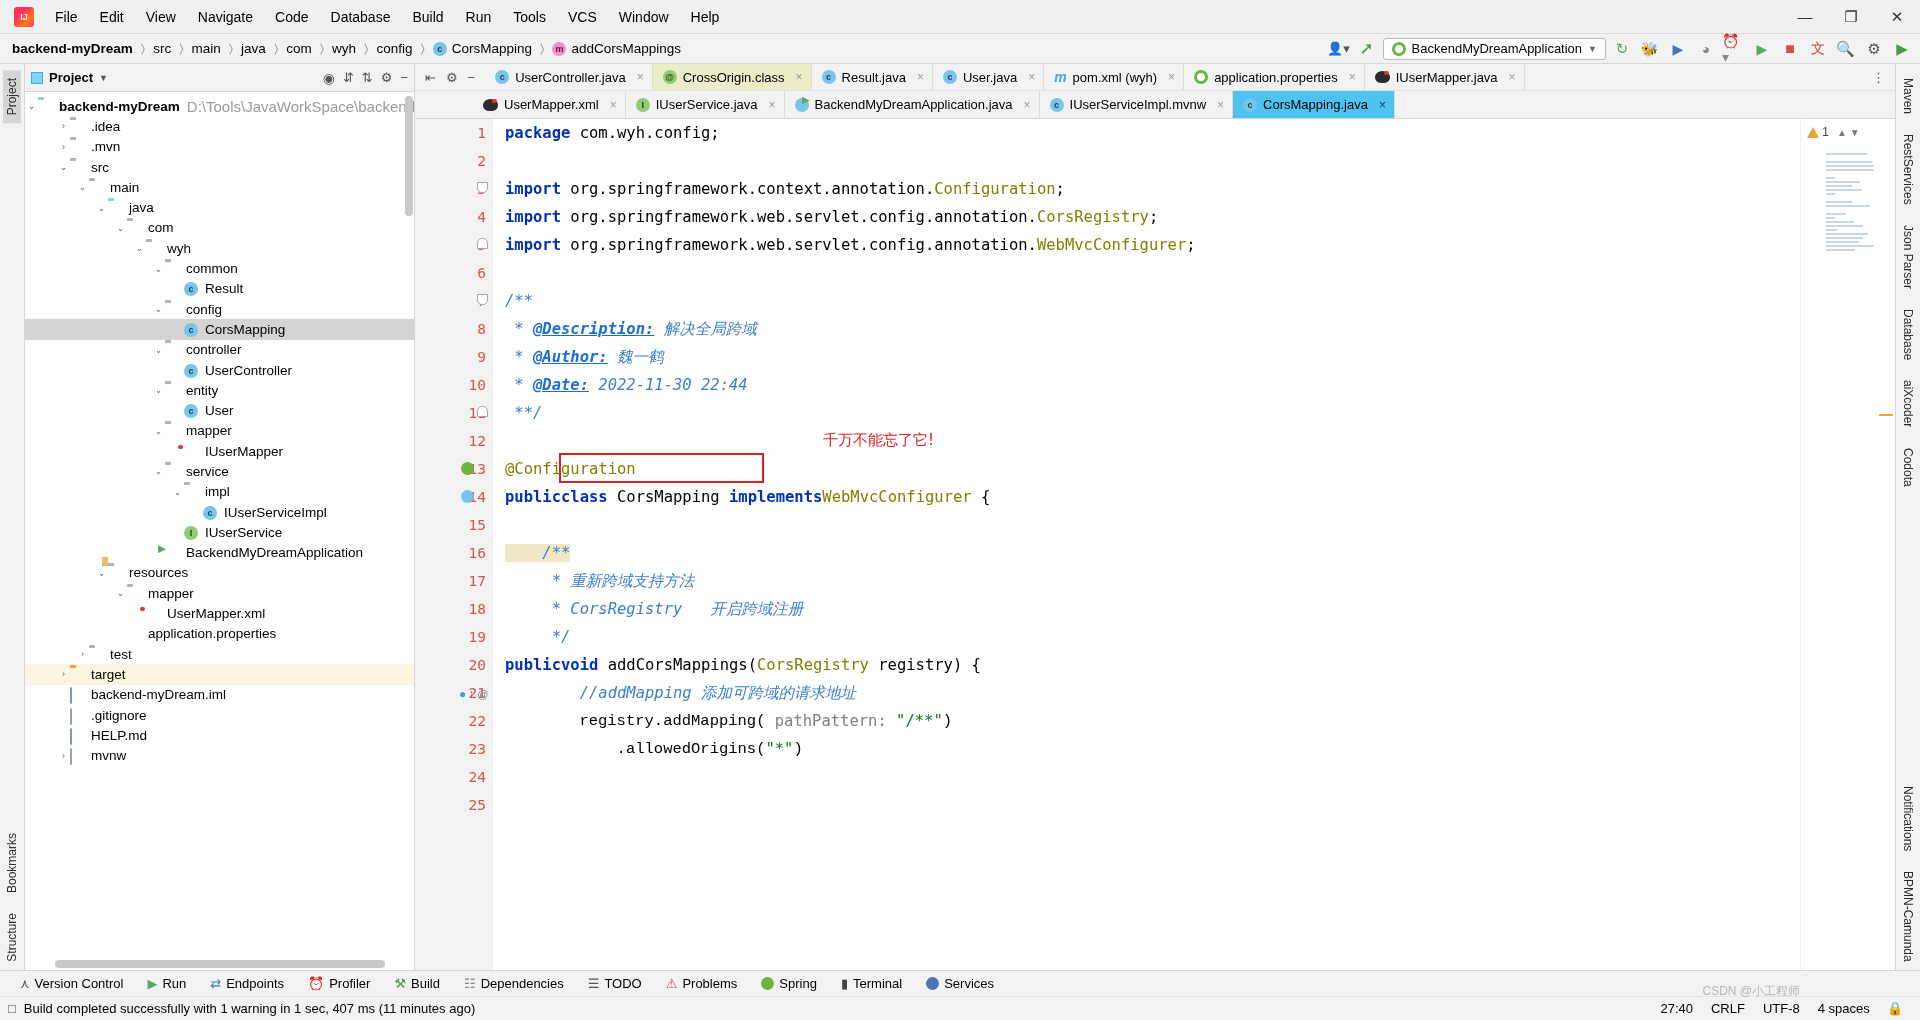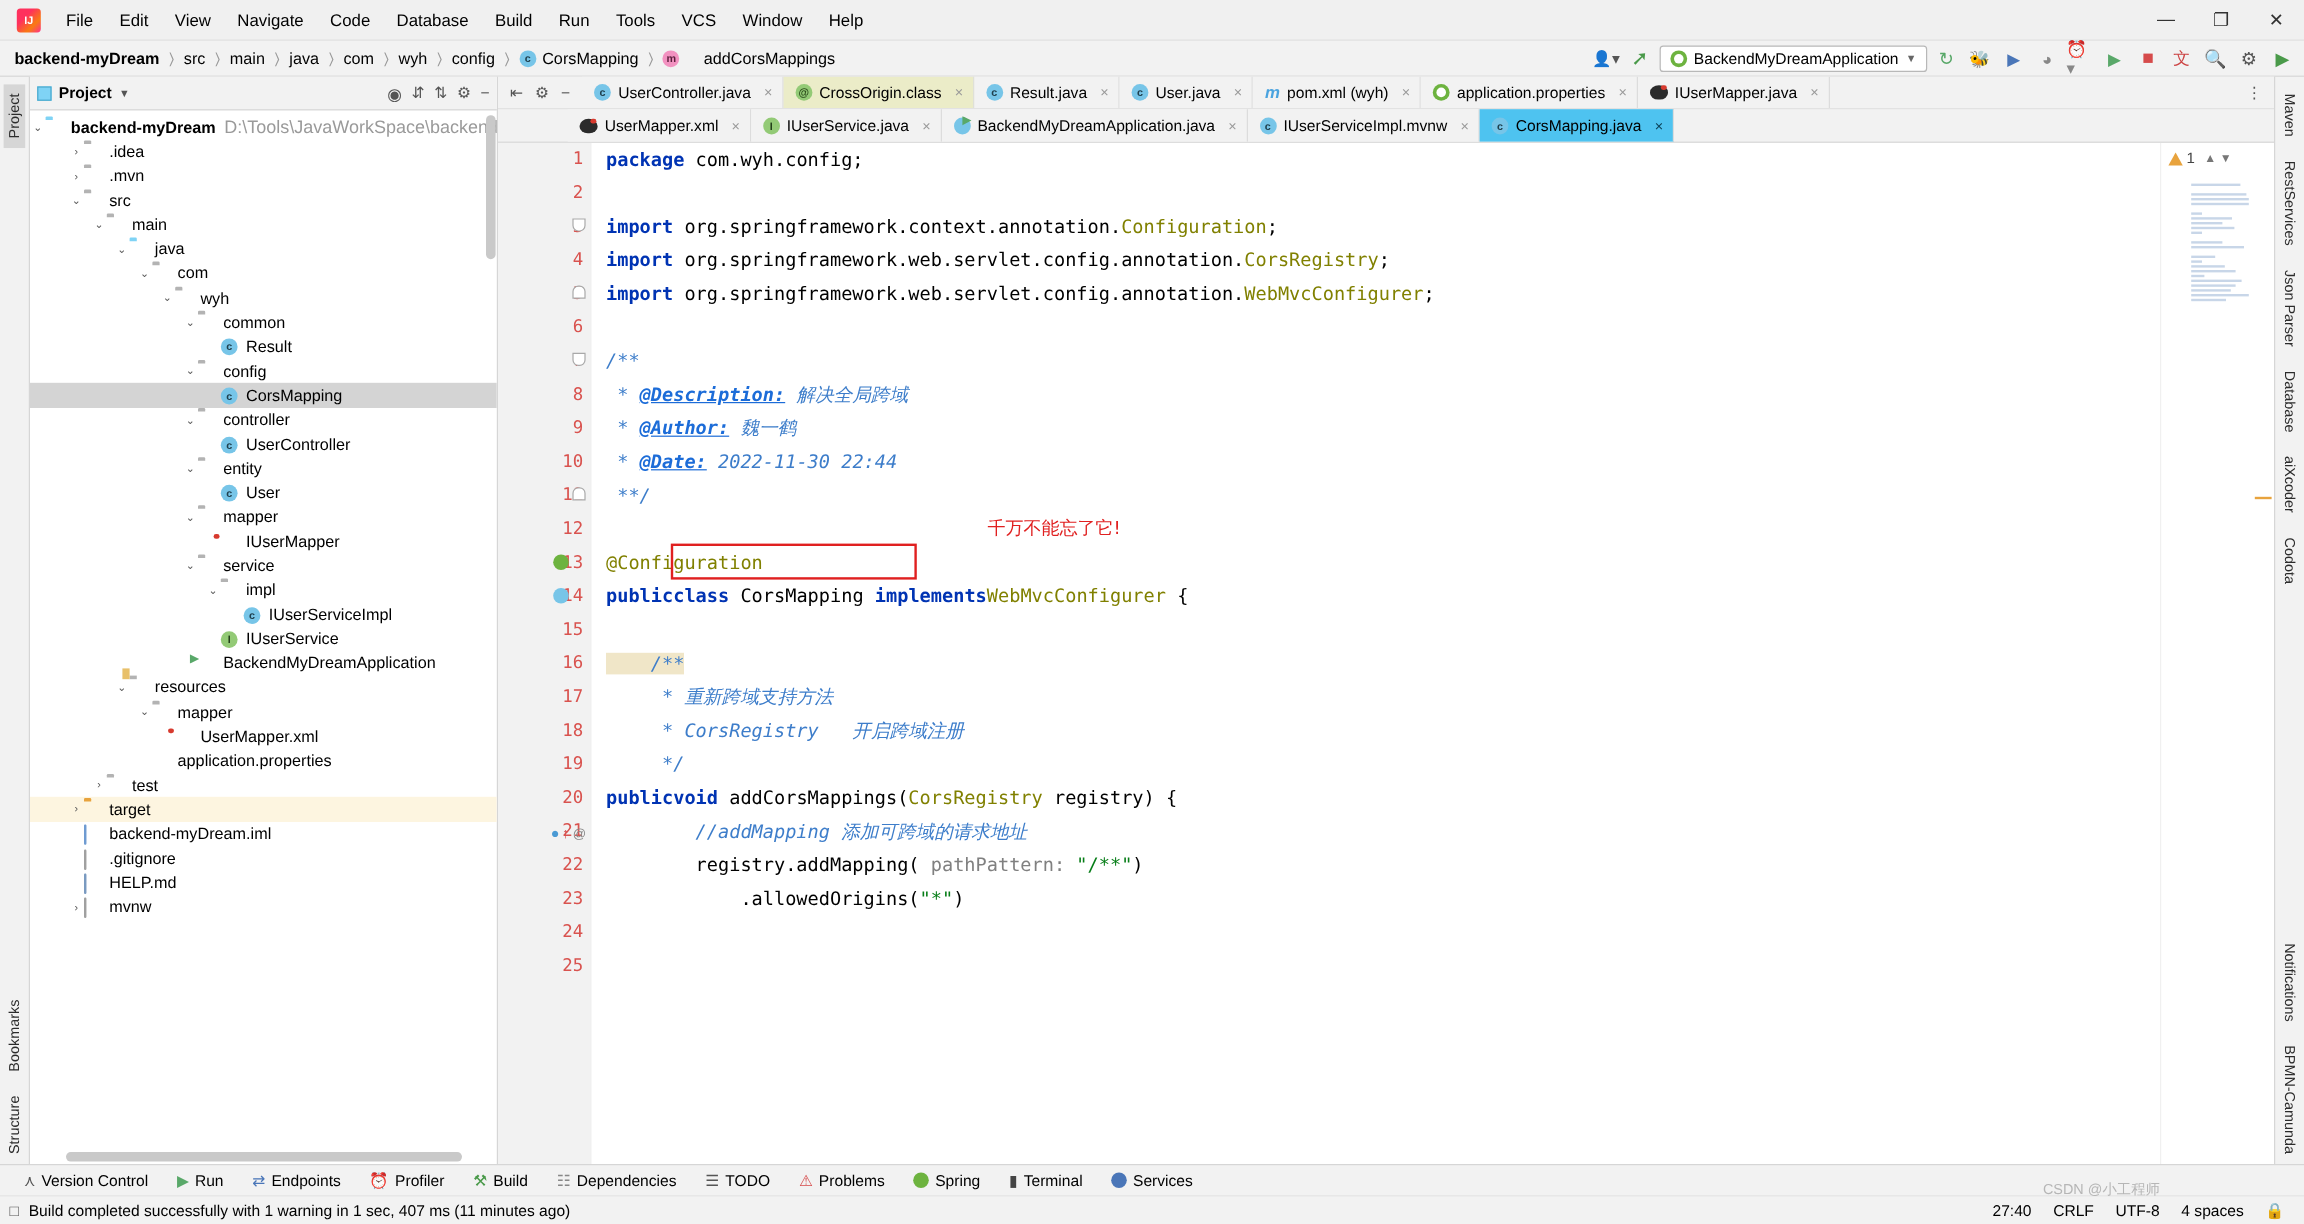--- a/index.html
+++ b/index.html
@@ -161,21 +161,21 @@
   .gline {
     height:28px; display:flex; align-items:center; justify-content:flex-end;
     padding-right:6px; font-family:"DejaVu Sans Mono", monospace; font-size:14.5px; color:#d9534f;
   }
   .code {
     flex:1; position:relative; font-family:"DejaVu Sans Mono", monospace; font-size:15.5px;
     padding-left:12px; overflow:hidden; background:#fff;
   }
   .cline { height:28px; display:flex; align-items:center; white-space:pre; }
   .kw { color:#0033b3; font-weight:bold; }
-  .pl { color:#000; }
+  .pl { color:#000;font-family:Liberation Mono, monospace; }
   .cls { color:#808000; }
   .ann { color:#808000; }
   .str { color:#067d17; }
   .jdoc { color:#3d7dca; font-style:italic; }
   .jdoc-tag { color:#1c6cd8; font-weight:bold; font-style:italic; text-decoration:underline; }
   .param-hint { color:#808080; font-style:normal; }
   .hl-yellow { background:#f0e6c8; }
   .redbox {
     position:absolute; border:2px solid #e02020; pointer-events:none;
   }
@@ -251,21 +251,21 @@
       <span class="crumb-sep">〉</span>
       <span class="crumb">config</span>
       <span class="crumb-sep">〉</span>
       <span class="crumb">
         <span class="cls-ico">c</span>
         <span style="margin-left:5px">CorsMapping</span>
       </span>
       <span class="crumb-sep">〉</span>
       <span class="crumb">
         <span class="cls-ico" style="background:#f291c0;color:#5b1f3c">m</span>
-        <span style="margin-left:20px">addCorsMappings</span>
+        <span style="margin-left:5px">addCorsMappings</span>
       </span>
     </div>
     <div class="nav-right">
       <div class="ico-btn">👤▾</div>
       <div class="ico-btn" style="color:#4a9a4a;font-size:17px">➚</div>
       <div class="runcfg">
         <span class="spring-ico"></span>
         <span>BackendMyDreamApplication</span>
         <span style="color:#666;font-size:9px">▼</span>
       </div>

